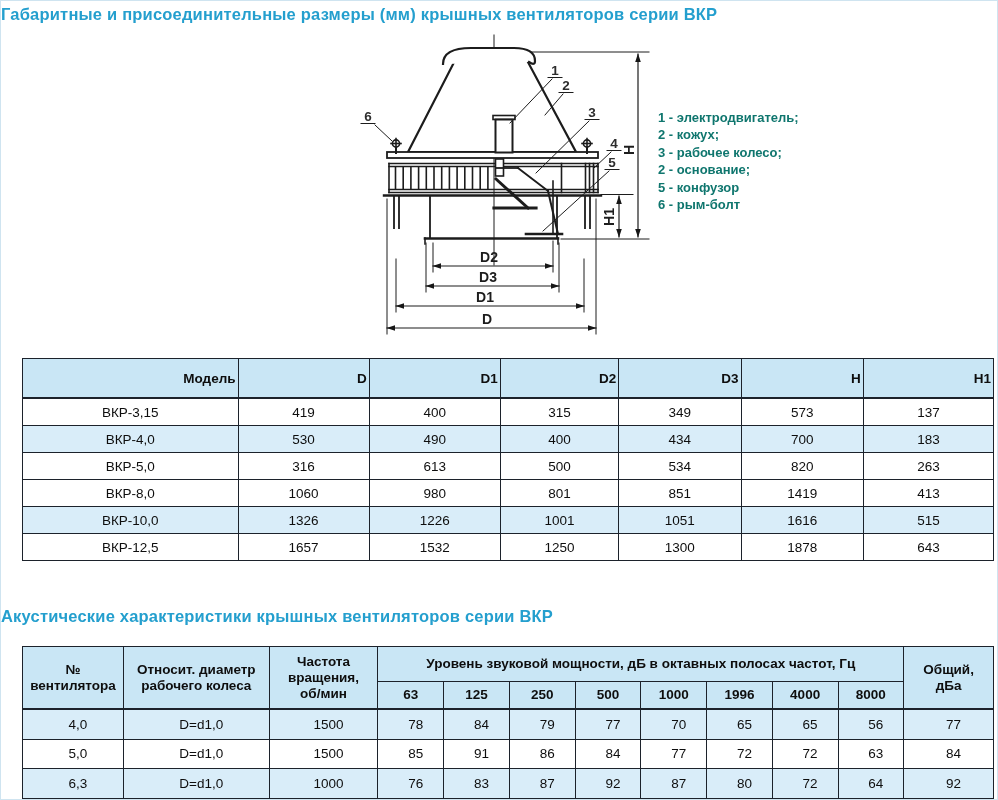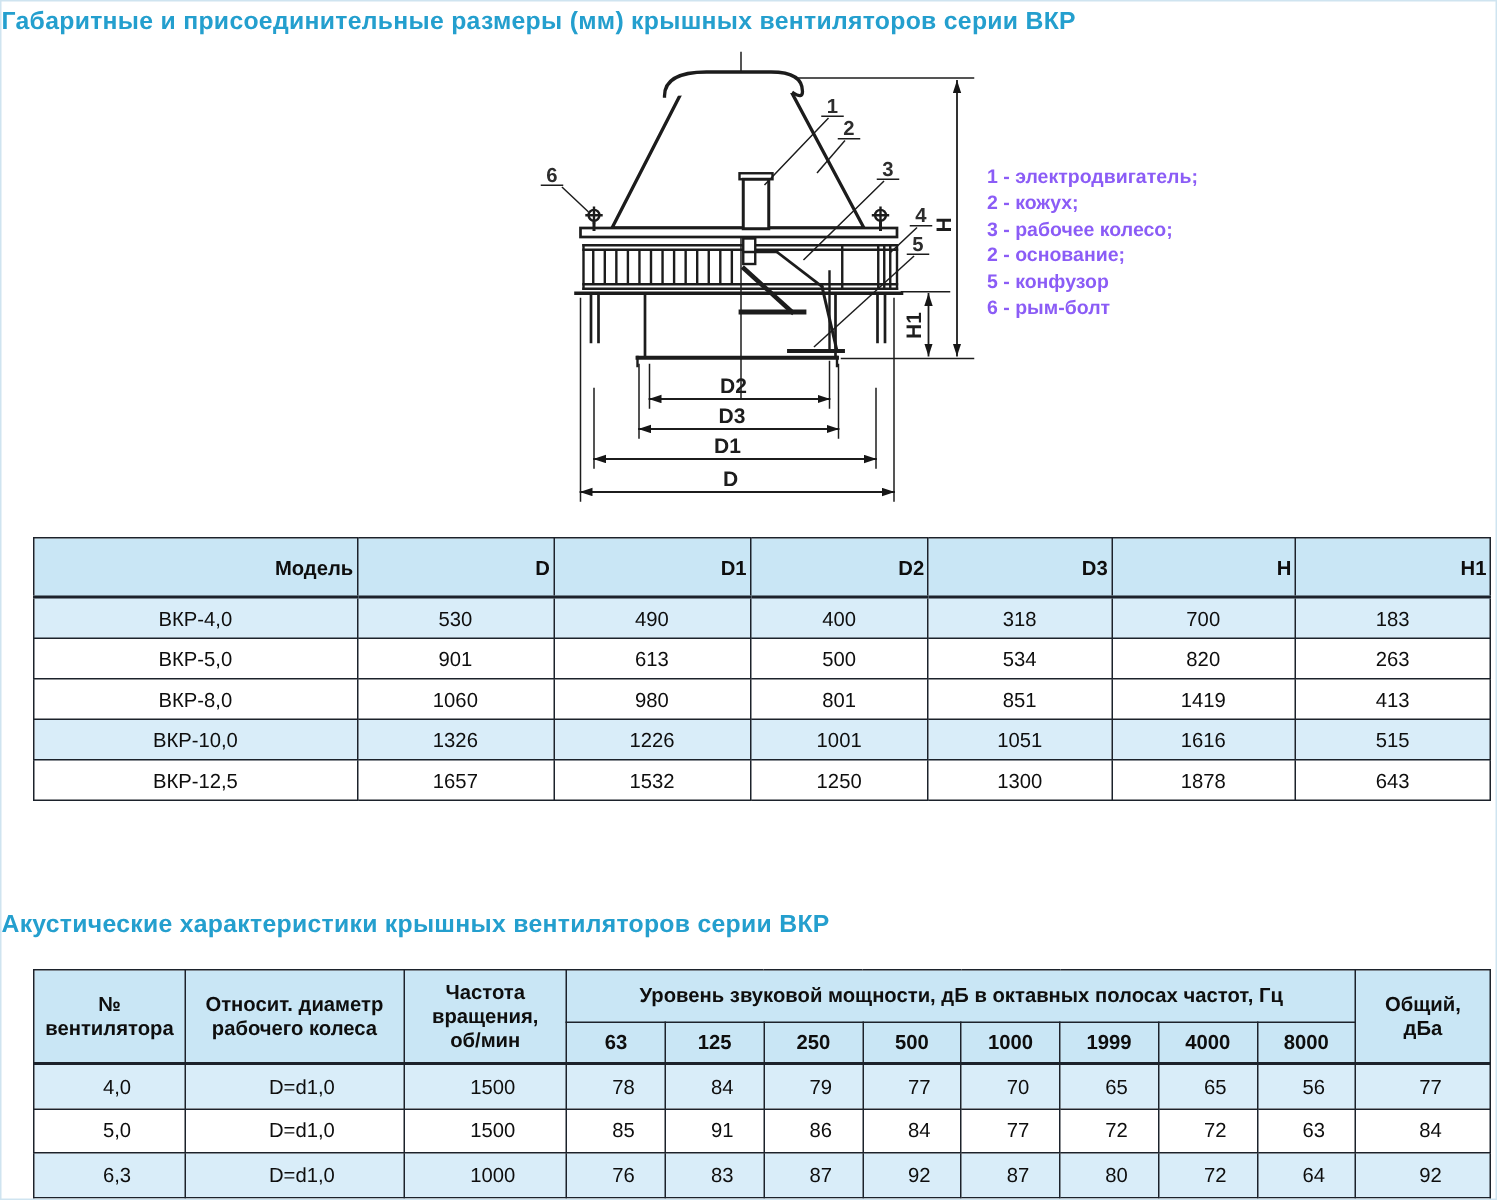--- a/index.html
+++ b/index.html
@@ -11,21 +11,21 @@
   .title{
     position:absolute;left:0;width:100%;text-align:left;
     font-size:16.5px;font-weight:bold;color:var(--accent,#249fce);
     letter-spacing:.2px;
   }
   .t1{top:4px;}
   .t2{top:606px;}
   
   .legend{position:absolute;left:657px;top:108px;}
   .legend div{
-    font-size:13px;line-height:17.4px;font-weight:bold;color:#8b5cf6;
+    font-size:13px;line-height:17.4px;font-weight:bold;color:#0f766e;
   }
   
   table.tbl{
     position:absolute;left:21px;width:972px;border-collapse:collapse;table-layout:fixed;
     font-size:13.5px;color:#0e0e0e;
   }
   table.tbl,"":none;
   table.tbl{border:2px solid var(--bd,#1c222b);}
   table.tbl th,table.tbl td{
     border:1.4px solid var(--bd,#1c222b);text-align:center;vertical-align:middle;
@@ -196,32 +196,41 @@
         <th>Модель</th>
         <th>D</th>
         <th>D1</th>
         <th>D2</th>
         <th>D3</th>
         <th>H</th>
         <th>H1</th>
       </tr>
     </thead>
     <tbody id="dim-body">
+        <tr>
+          <td>ВКР-3,15</td>
+          <td>419</td>
+          <td>400</td>
+          <td>315</td>
+          <td>349</td>
+          <td>573</td>
+          <td>137</td>
+        </tr>
         <tr class="alt">
           <td>ВКР-4,0</td>
           <td>530</td>
           <td>490</td>
           <td>400</td>
-          <td>318</td>
+          <td>434</td>
           <td>700</td>
           <td>183</td>
         </tr>
         <tr>
           <td>ВКР-5,0</td>
-          <td>901</td>
+          <td>316</td>
           <td>613</td>
           <td>500</td>
           <td>534</td>
           <td>820</td>
           <td>263</td>
         </tr>
         <tr>
           <td>ВКР-8,0</td>
           <td>1060</td>
           <td>980</td>
@@ -280,21 +289,21 @@
         <th colspan="8">Уровень звуковой мощности, дБ в октавных полосах частот, Гц</th>
         <th rowspan="2">Общий,
 дБа</th>
       </tr>
       <tr>
         <th>63</th>
         <th>125</th>
         <th>250</th>
         <th>500</th>
         <th>1000</th>
-        <th>1999</th>
+        <th>1996</th>
         <th>4000</th>
         <th>8000</th>
       </tr>
     </thead>
     <tbody id="ac-body">
         <tr class="alt">
           <td>4,0</td>
           <td>D=d1,0</td>
           <td>1500</td>
           <td>78</td>

